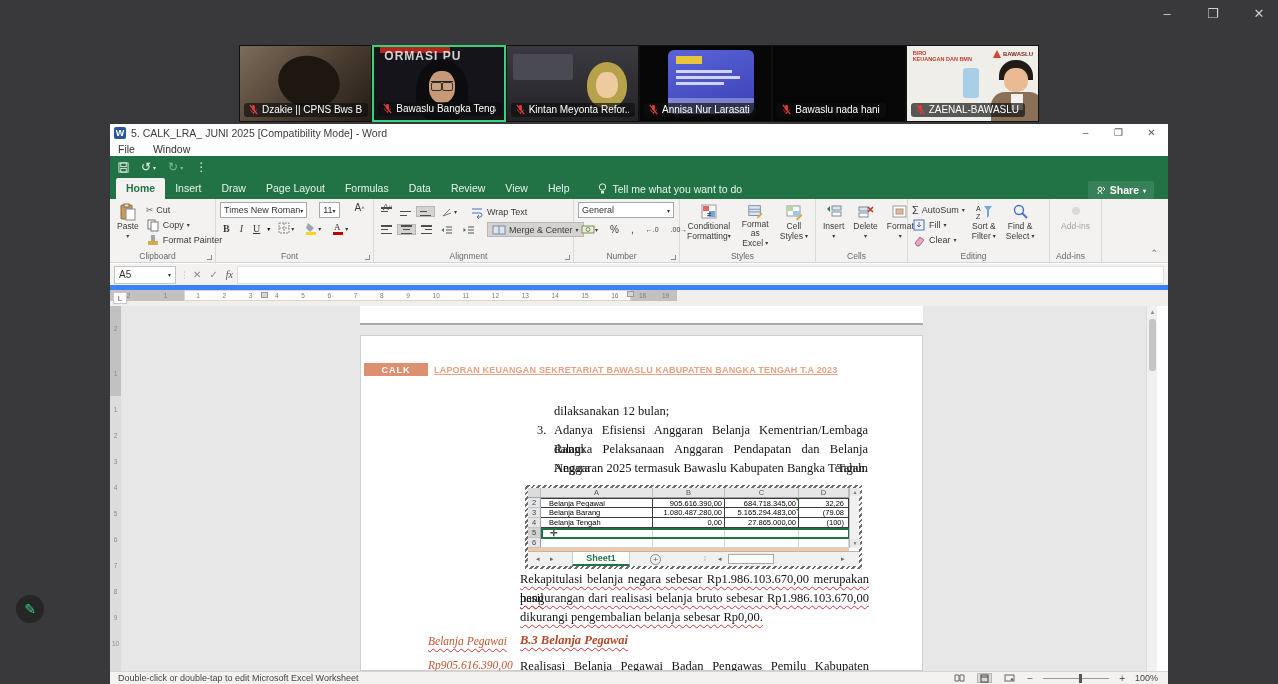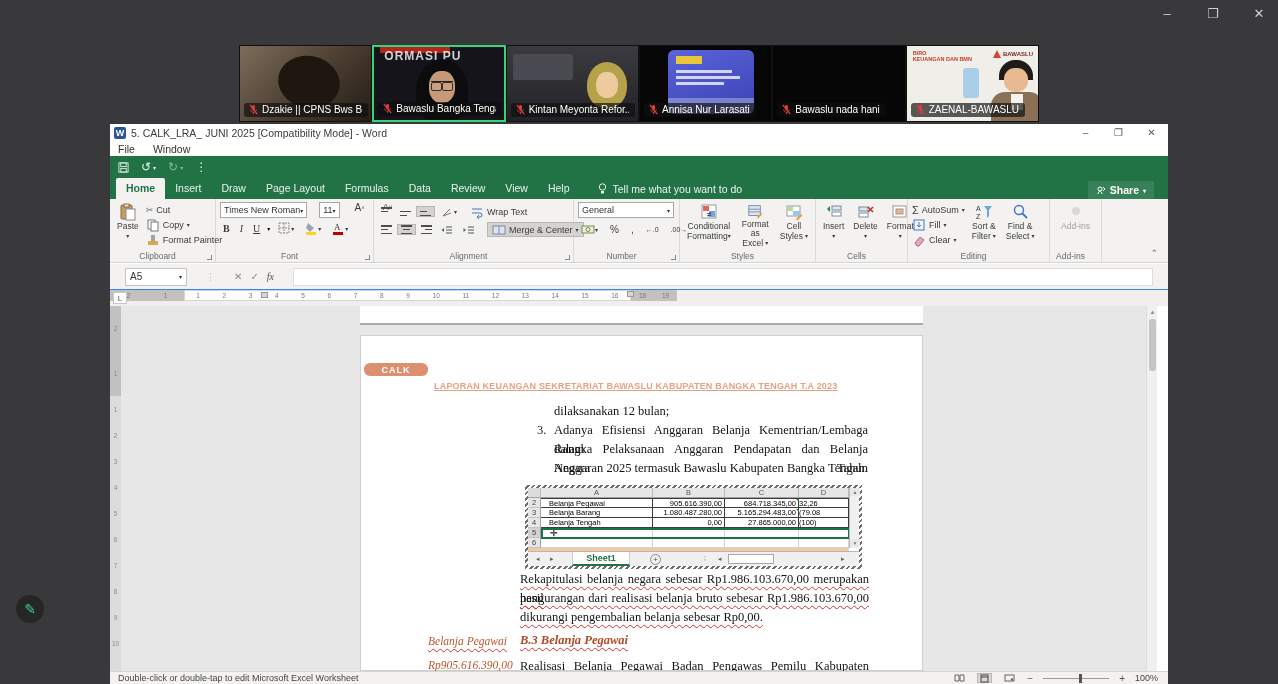--- a/index.html
+++ b/index.html
@@ -86,21 +86,21 @@
   .smallrow { display:flex; align-items:center; gap:3px; font-size:9px; color:#3b3b3b; height:15px; white-space:nowrap; }
   .combo { background:#fff; border:1px solid #aaa8a6; font-size:9px; color:#333; display:flex; align-items:center; justify-content:space-between; padding:0 3px; height:16px; }
   .fbtn { font-size:10px; color:#3b3b3b; padding:0 3px; display:flex; align-items:center; }
   .pressed { background:#d5d3d1; border:1px solid #b9b7b5; }
   .alns { display:flex; gap:2px; align-items:center; }
   .bar3 { width:11px; height:9px; display:flex; flex-direction:column; justify-content:space-between; }
   .bar3 i { display:block; height:1.5px; background:#4d4d4d; }
   .ic14 { width:14px; height:14px; }
   .ic18 { width:18px; height:18px; }
 
-  .fxbar { left:0; top:140px; width:100%; height:26px; background:#f3f2f1; border-bottom:1px solid #3b82f6; display:flex; align-items:center; padding:3px 15px; gap:19px; }
+  .fxbar { left:0; top:140px; width:100%; height:26px; background:#f3f2f1; border-bottom:5px solid #3b82f6; display:flex; align-items:center; padding:3px 4px; gap:4px; }
   .namebox { width:62px; height:18px; background:#fff; border:1px solid #c6c4c2; font-size:10px; color:#333; display:flex; align-items:center; justify-content:space-between; padding:0 4px; }
   .fxbtns { display:flex; gap:8px; color:#8a8a8a; font-size:10px; align-items:center; }
   .fxin { flex:1; height:18px; background:#fff; border:1px solid #e0dedc; }
 
   .rulerrow { left:0; top:166px; width:100%; height:16px; background:#f0efee; }
   .tabsel { left:3px; top:2px; width:14px; height:12px; background:#fff; border:1px solid #c9c7c5; color:#555; font-size:8px; display:flex; align-items:center; justify-content:center; }
   .hruler { left:248px; top:3px; width:567px; height:11px; display:flex; font-size:6.5px; color:#7c7c7c; }
   .hr-seg { display:flex; align-items:center; justify-content:space-around; }
   .hr-dark { background:#c2c1c0; } .hr-light { background:#fdfdfd; border:1px solid #d8d6d4; }
   .ind-marker { position:absolute; top:1px; width:7px; height:6px; background:#d8d6d4; border:1px solid #9a9a9a; }
@@ -110,40 +110,40 @@
   .vruler .vm { height:26px; display:flex; align-items:center; }
   .vr-dark { background:#c2c1c0; width:100%; display:flex; flex-direction:column; align-items:center; }
   .docscroll { left:1036px; top:0; width:11px; height:365px; background:#f1f0ef; border-left:1px solid #dedddc; }
   .scr-up { left:0; top:0; width:11px; height:12px; color:#8a8a8a; font-size:6px; text-align:center; line-height:12px; }
   .scr-thumb { left:2px; top:13px; width:7px; height:52px; background:#c7c5c3; border-radius:3px; }
 
   .pageprev { left:250px; top:0; width:563px; height:19px; background:#fff; border-bottom:2px solid #a9a9a9; }
   .page { left:250px; top:29px; width:563px; height:336px; background:#fff; border:1px solid #cfcfcf; }
   .serif { font-family:"Liberation Serif", serif; }
   .calk-badge { left:3px; top:27px; width:64px; height:13px; background:#dd9070; color:#fff; font-size:9px; font-weight:bold;
-    display:flex; align-items:center; justify-content:center; letter-spacing:1px;border-radius:6px; }
-  .calk-title { left:73px; top:29px; font-size:9px; font-weight:bold; color:#e8a183; text-decoration:underline; letter-spacing:.2px;margin-top:16px; }
+    display:flex; align-items:center; justify-content:center; letter-spacing:1px; }
+  .calk-title { left:73px; top:29px; font-size:9px; font-weight:bold; color:#e8a183; text-decoration:underline; letter-spacing:.2px; }
   .doctxt { font-size:12.5px; color:#141414; line-height:19px; }
   .jst { text-align:justify; text-align-last:justify; }
   .sq { text-decoration-line:underline; text-decoration-style:wavy; text-decoration-color:#d13438; text-decoration-thickness:1px; text-underline-offset:2.5px; }
   .marginnote { font-family:"Liberation Serif", serif; font-style:italic; font-size:11.5px; color:#c2552f; }
   .b3head { font-family:"Liberation Serif", serif; font-style:italic; font-weight:bold; font-size:12.5px; color:#b44a28; }
 
   
   .xobj { left:164px; top:149px; width:337px; height:84px; padding:3px;
     background:repeating-linear-gradient(-45deg,#fff 0 2px,#6f6f6f 2px 4px); }
   .xin { position:relative; width:331px; height:78px; background:#fff; font-size:7.5px; }
   .xhead { display:flex; height:10px; background:#e6e6e6; color:#555; }
   .xhead div { border-right:1px solid #bcbcbc; border-bottom:1px solid #9aa3ab; text-align:center; line-height:10px; }
   .xrow { display:flex; height:10px; }
   .cn { width:13px; flex:0 0 13px; background:#e6e6e6; border-right:1px solid #9aa3ab; border-bottom:1px solid #c4c4c4; text-align:center; color:#444; line-height:10px; }
   .ca { width:112px; flex:0 0 112px; padding-left:8px; }
   .cb { width:72px; flex:0 0 72px; text-align:right; padding-right:2px; }
   .cc { width:74px; flex:0 0 74px; text-align:right; padding-right:2px; }
-  .cd { width:50px; flex:0 0 50px; text-align:left; padding-right:17px; }
+  .cd { width:50px; flex:0 0 50px; text-align:right; padding-right:4px; }
   .bord .ca,.bord .cb,.bord .cc,.bord .cd { border-right:1px solid #3c3c3c; border-bottom:1px solid #3c3c3c; }
   .bord.first .ca,.bord.first .cb,.bord.first .cc,.bord.first .cd { border-top:1px solid #3c3c3c; }
   .lite .ca,.lite .cb,.lite .cc,.lite .cd { border-right:1px solid #d4d4d4; border-bottom:1px solid #d4d4d4; }
   .greenflag { position:absolute; width:0; height:0; border-top:3px solid #2e7d32; border-left:3px solid transparent; }
   .selbox { left:13px; top:40px; width:309px; height:11px; border:2px solid #1e7145; background:transparent; }
   .cross { left:22px; top:41px; color:#4a4a4a; font-size:9px; font-weight:bold; line-height:9px; }
   .peach { left:0px; top:60px; width:321px; height:3px; background:#f3c9a2; }
   .vscr { left:321px; top:0; width:10px; height:60px; background:#f0f0f0; border-left:1px solid #bcbcbc; }
   .vscr .a { position:absolute; width:10px; height:8px; text-align:center; font-size:5px; color:#777; line-height:8px; background:#e8e8e8; }
   .sheetbar { left:0; top:63px; width:331px; height:15px; background:#f0f0f0; border-top:1px solid #b7b7b7; }

